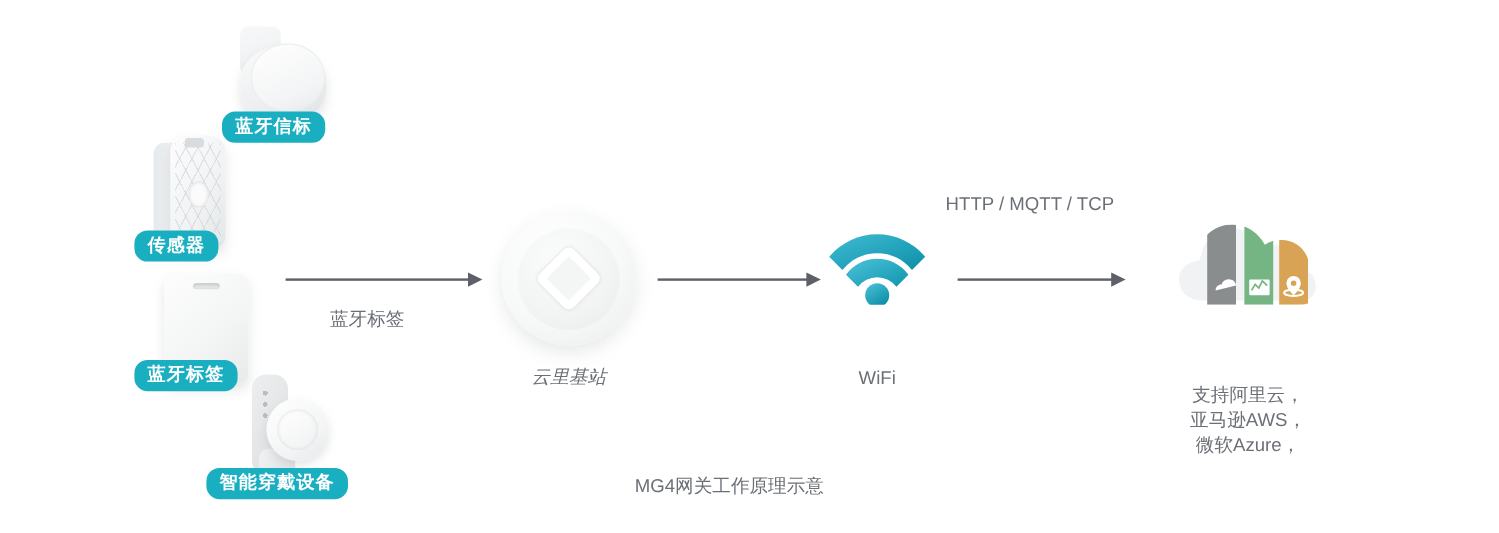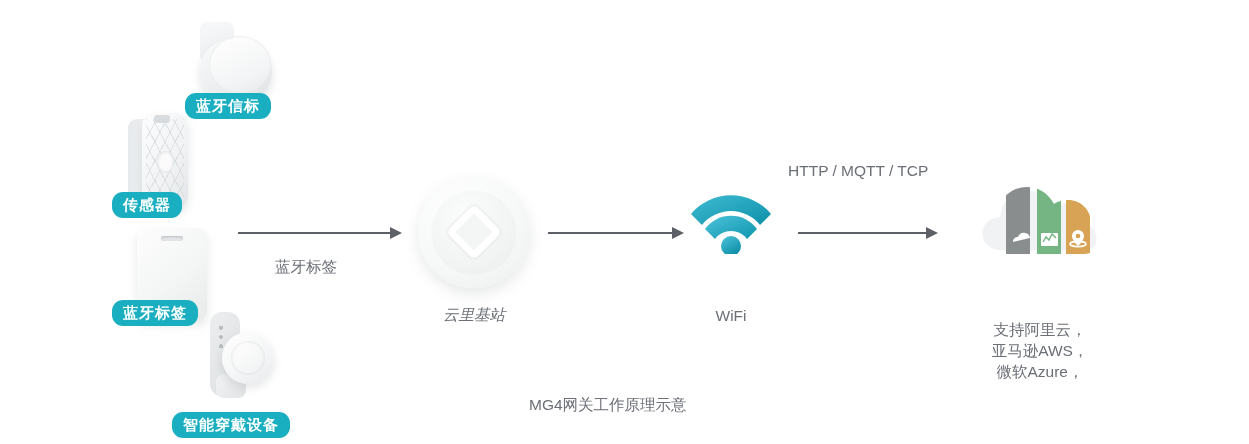--- a/index.html
+++ b/index.html
@@ -271,21 +271,21 @@
     <div class="tag-slot"></div>
   </div>
   <div class="badge" style="left:112px; top:300px;">蓝牙标签</div>
 
   <div class="dev wear-wrap" style="left:200px; top:312px;">
     <div class="wear-strap"></div>
     <div class="wear-dots"></div>
     <div class="wear-strap2"></div>
     <div class="wear-puck"></div>
   </div>
-  <div class="badge" style="left:172px; top:412px;text-align:center;">智能穿戴设备</div>
+  <div class="badge" style="left:172px; top:390px;text-align:center;">智能穿戴设备</div>
 
   <div class="arrow" style="left:238px; top:227px; width:164px;">
     <div class="shaft"></div>
     <div class="head"></div>
   </div>
   <div class="plain-label" style="left:275px; top:256px;">蓝牙标签</div>
 
   <div class="dev gw-wrap" style="left:418px; top:176px;">
     <div class="gw-outer"></div>
     <div class="gw-inner"></div>

